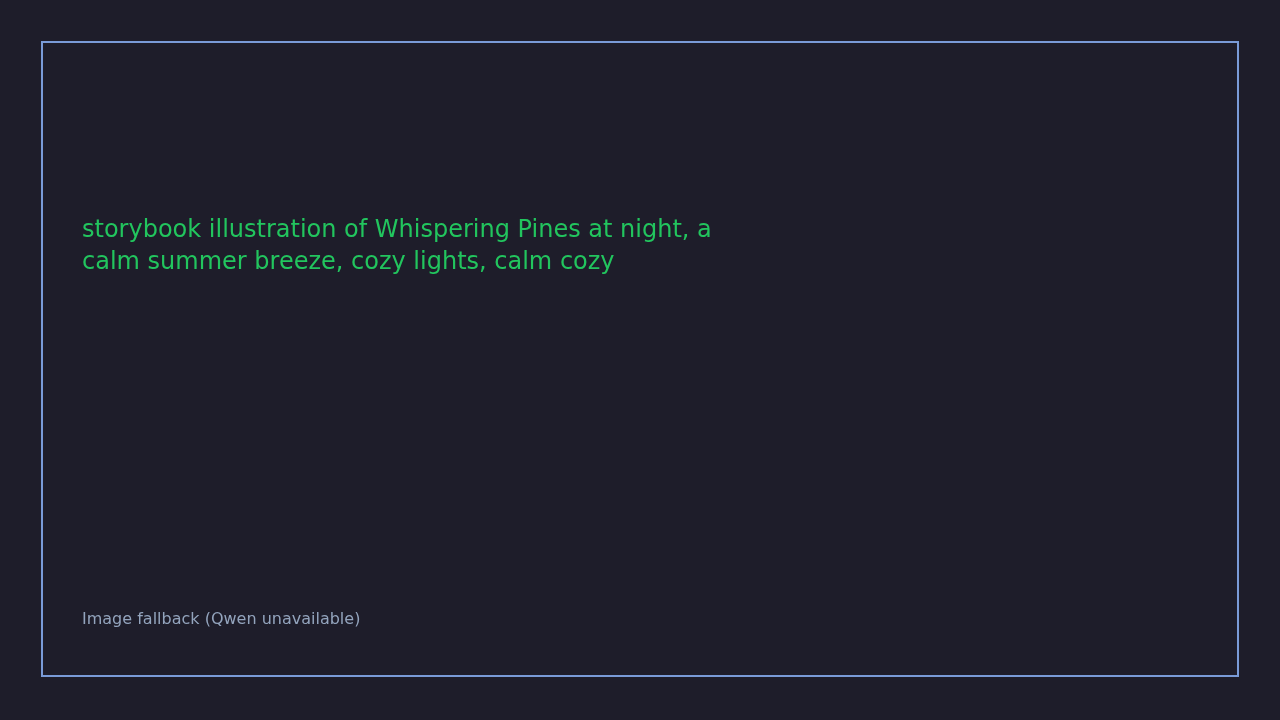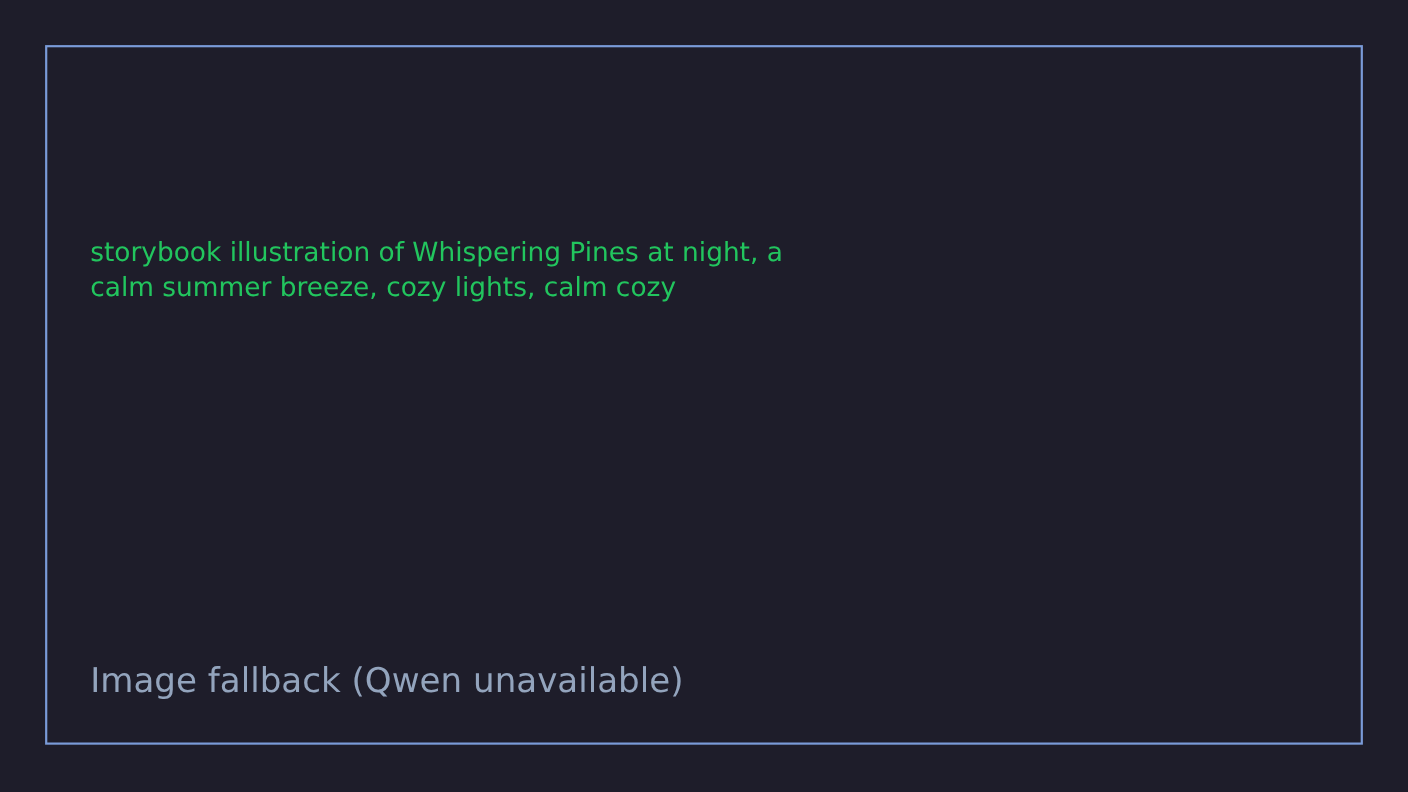--- a/index.html
+++ b/index.html
@@ -71,21 +71,21 @@
     right: 39px;
     height: 300px;
     background: transparent;
   }
 
   #fallback-status {
     position: absolute;
     left: 39px;
     top: 560px;
     margin: 0;
-    font-size: 31px;
+    font-size: 16px;
     font-weight: normal;
     line-height: 32px;
     color: #93a4bd;
     white-space: nowrap;
   }
 </style>
 </head>
 <body>
 
 <div id="fallback-card">

